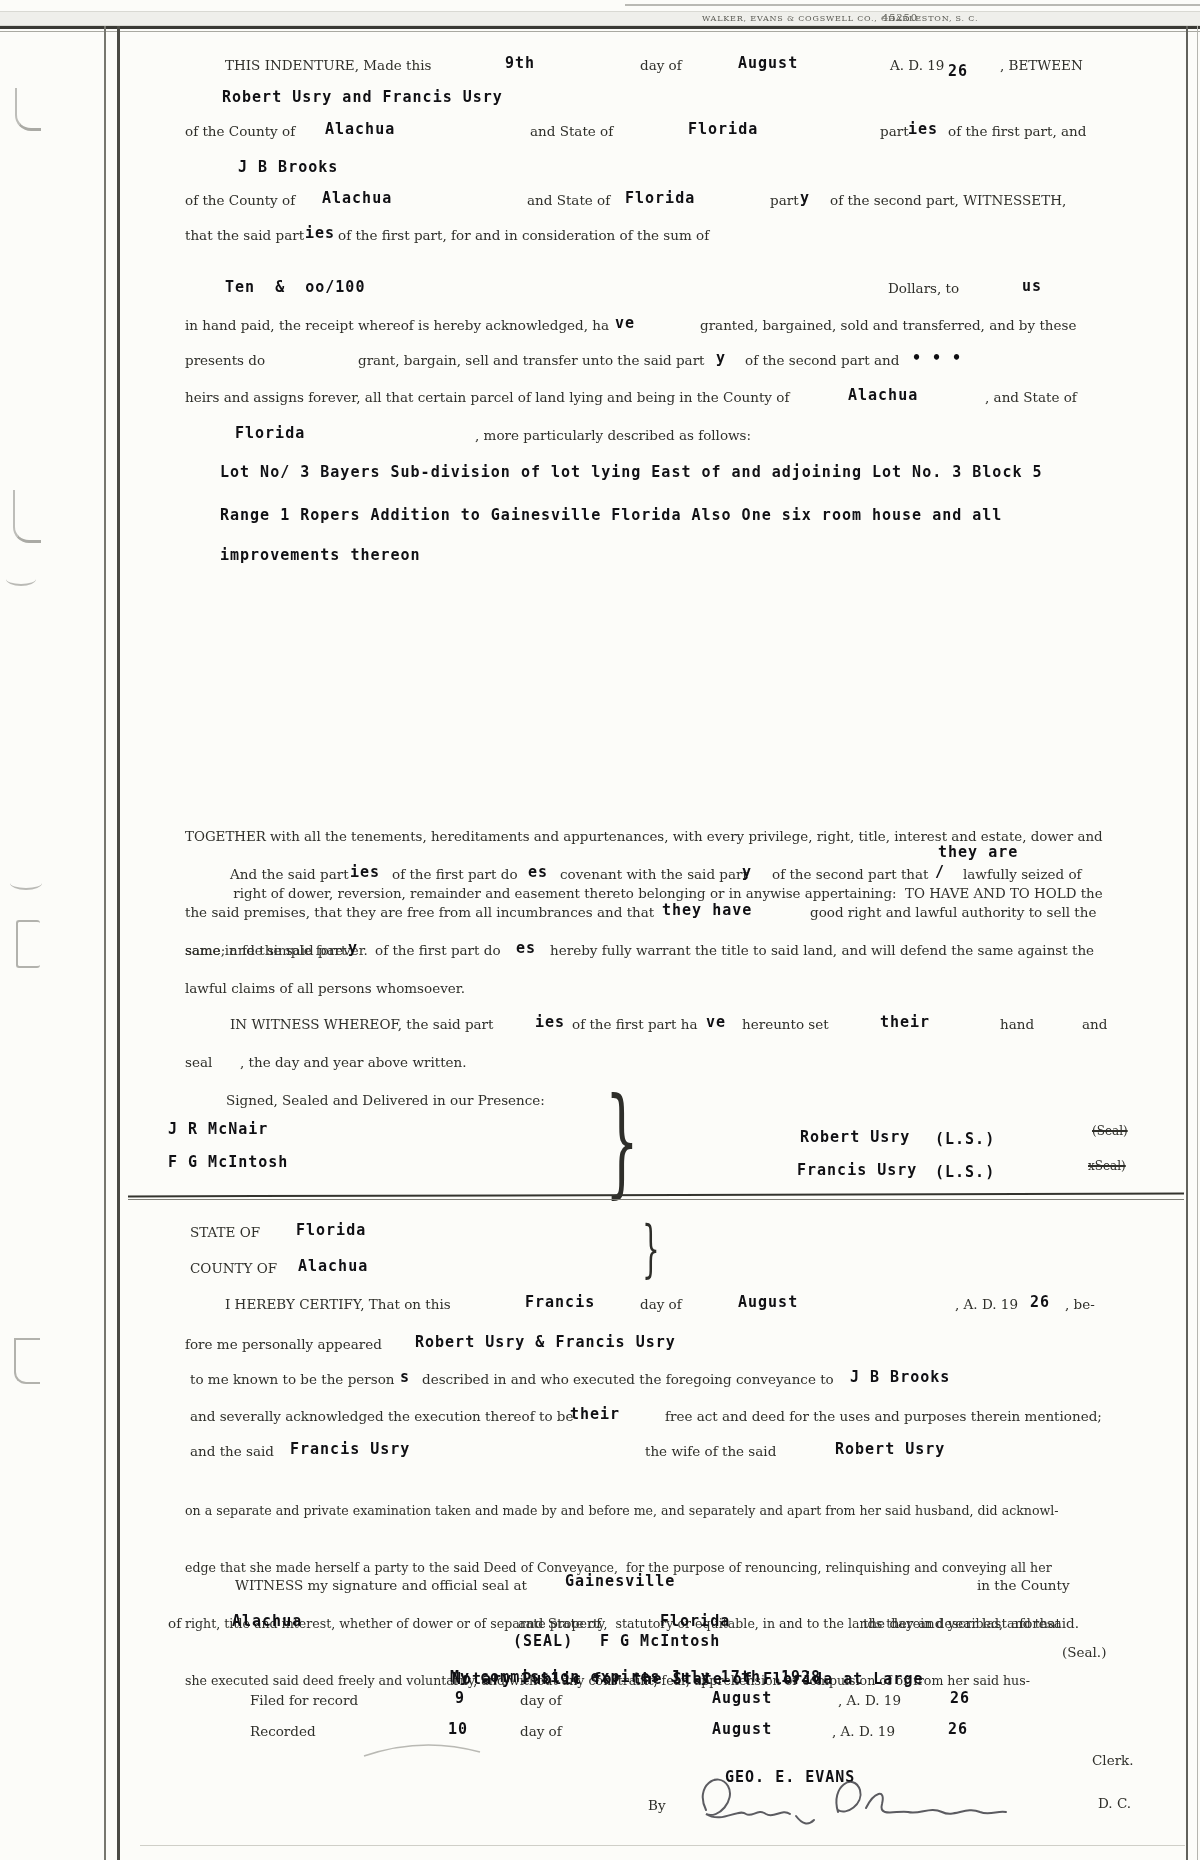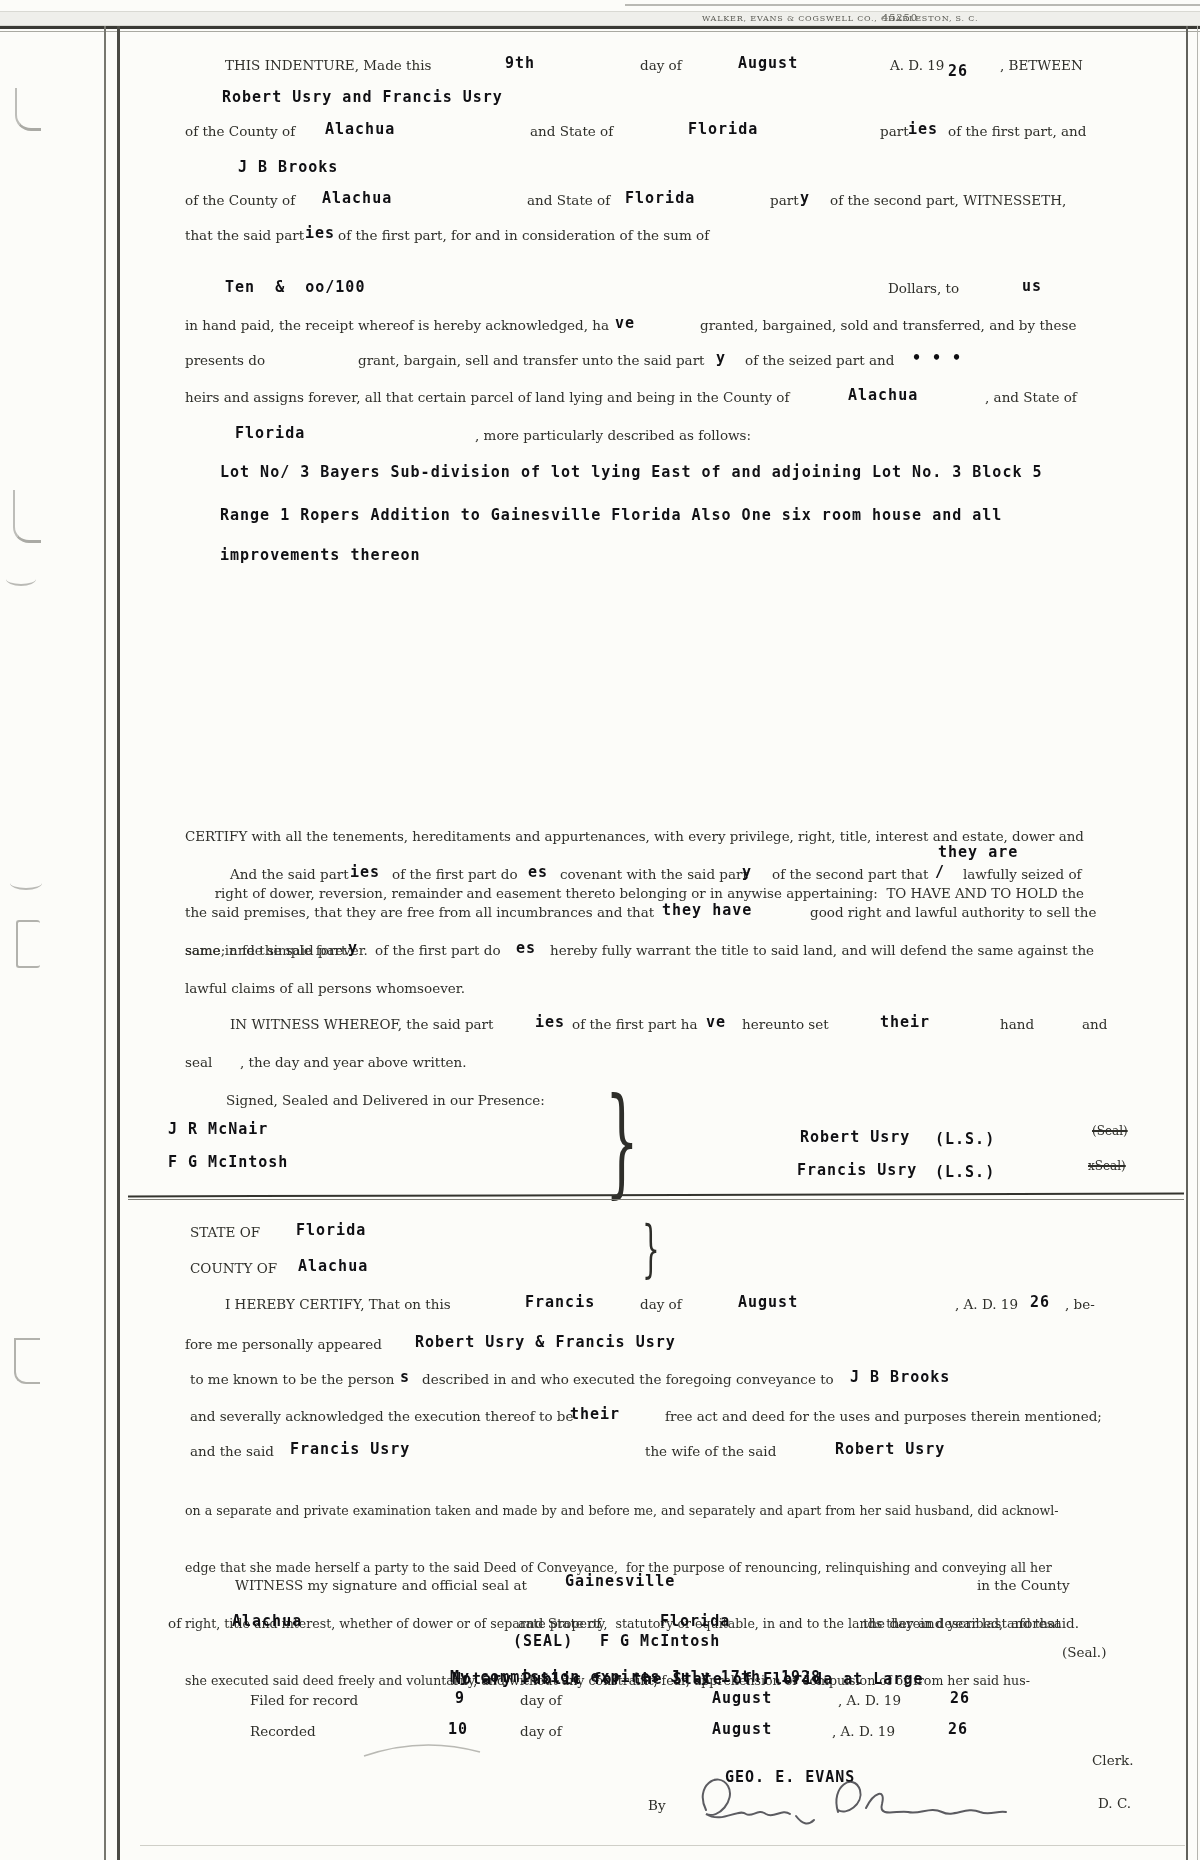--- a/index.html
+++ b/index.html
@@ -75,36 +75,36 @@
   <span class="abs s" style="left:888px;top:280px;">Dollars, to</span>
   <span class="abs t" style="left:1022px;top:277px;">us</span>
 
   <span class="abs s" style="left:185px;top:317px;">in hand paid, the receipt whereof is hereby acknowledged, ha</span>
   <span class="abs t" style="left:615px;top:314px;">ve</span>
   <span class="abs s" style="left:700px;top:317px;">granted, bargained, sold and transferred, and by these</span>
 
   <span class="abs s" style="left:185px;top:352px;">presents do</span>
   <span class="abs s" style="left:358px;top:352px;">grant, bargain, sell and transfer unto the said part</span>
   <span class="abs t" style="left:716px;top:349px;">y</span>
-  <span class="abs s" style="left:745px;top:352px;">of the seized part and</span>
+  <span class="abs s" style="left:745px;top:352px;">of the second part and</span>
   <span class="abs t" style="left:912px;top:349px;">• • •</span>
 
   <span class="abs s" style="left:185px;top:389px;">heirs and assigns forever, all that certain parcel of land lying and being in the County of</span>
   <span class="abs t" style="left:848px;top:386px;">Alachua</span>
   <span class="abs s" style="left:985px;top:389px;">, and State of</span>
 
   <span class="abs t" style="left:235px;top:424px;">Florida</span>
   <span class="abs s" style="left:475px;top:427px;">, more particularly described as follows:</span>
 
   <span class="abs t" style="left:220px;top:463px;">Lot No/ 3 Bayers Sub-division of lot lying East of and adjoining Lot No. 3 Block 5</span>
   <span class="abs t" style="left:220px;top:506px;">Range 1 Ropers Addition to Gainesville Florida Also One six room house and all</span>
   <span class="abs t" style="left:220px;top:546px;">improvements thereon</span>
 
   <div class="abs" style="left:185px;top:789px;">
-    <div class="sp" style="white-space:pre;">CERTIFY with all the tenements, hereditaments and appurtenances, with every privilege, right, title, interest and estate, dower and</div>
+    <div class="sp" style="white-space:pre;">TOGETHER with all the tenements, hereditaments and appurtenances, with every privilege, right, title, interest and estate, dower and</div>
     <div class="sp" style="white-space:pre;text-align:right;">right of dower, reversion, remainder and easement thereto belonging or in anywise appertaining:  TO HAVE AND TO HOLD the</div>
     <div class="sp" style="white-space:pre;">same in fee simple forever.</div>
   </div>
 
   <span class="abs t" style="left:938px;top:843px;">they are</span>
   <span class="abs s" style="left:230px;top:866px;">And the said part</span>
   <span class="abs t" style="left:350px;top:863px;">ies</span>
   <span class="abs s" style="left:392px;top:866px;">of the first part do</span>
   <span class="abs t" style="left:528px;top:863px;">es</span>
   <span class="abs s" style="left:560px;top:866px;">covenant with the said part</span>

